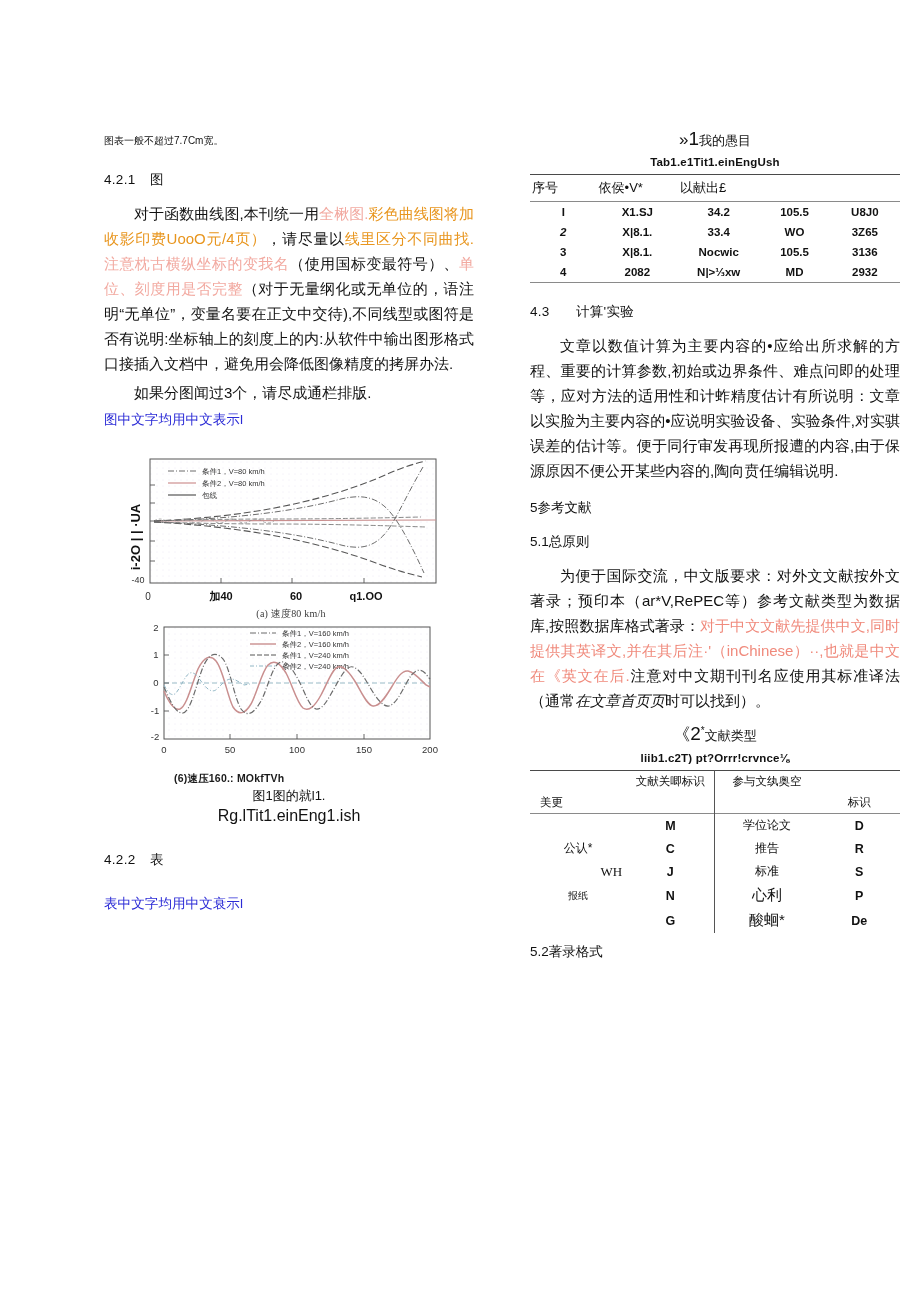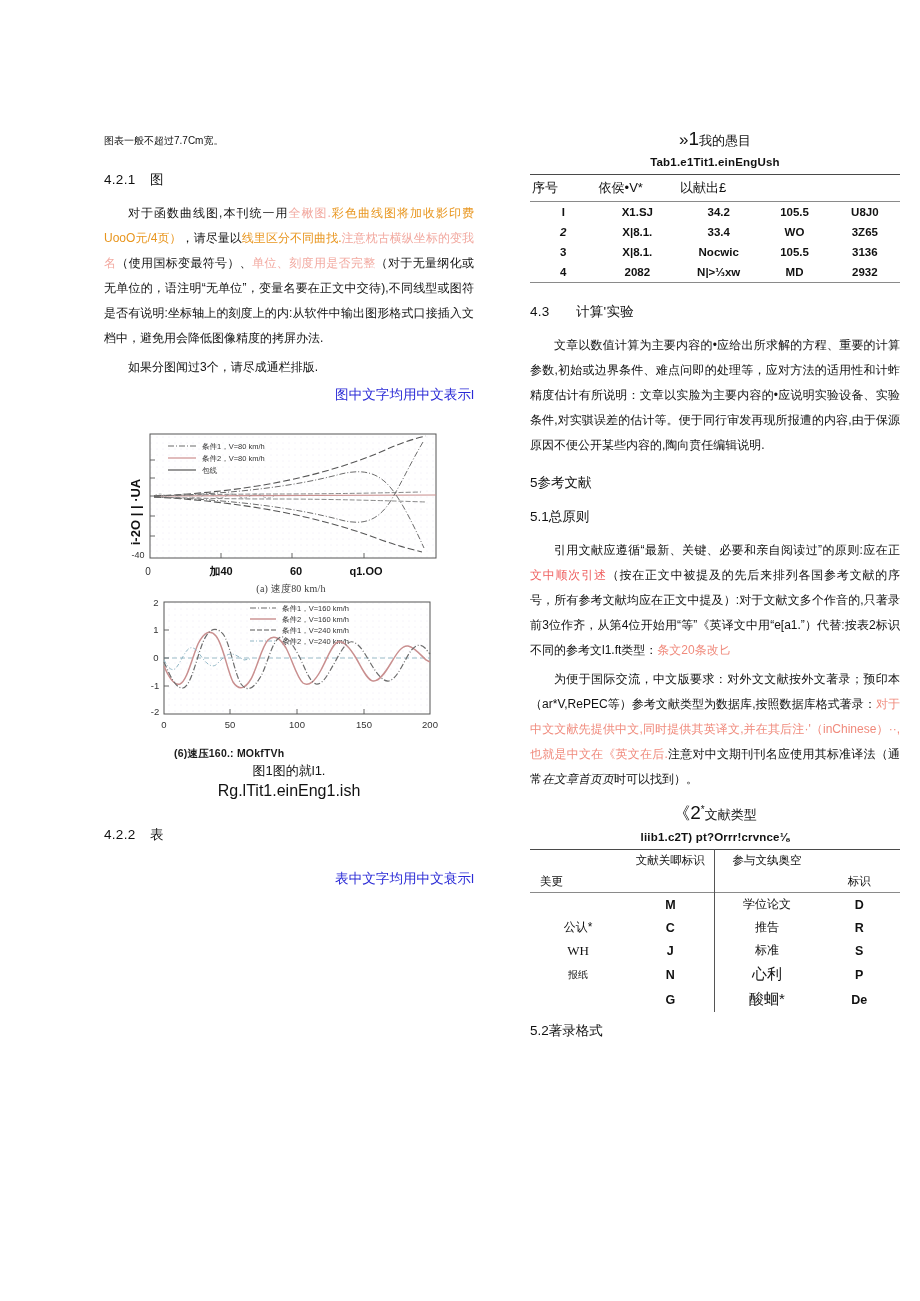--- a/index.html
+++ b/index.html
@@ -35,21 +35,21 @@
     letter-spacing: 0.3px;
     color: #111;
   }
   .h-sec .num { display: inline-block; min-width: 46px; }
   .h-plain {
     font-size: 13.5px;
     margin: 16px 0 12px 0;
     color: #111;
   }
   p.body {
-    font-size: 12px;
+    font-size: 15px;
     line-height: 25px;
     margin: 0 0 4px 0;
     text-align: justify;
     text-justify: inter-ideograph;
     color: #111;
   }
   p.body.indent { text-indent: 2em; }
   .lead {
     font-size: 10px;
     line-height: 25px;
@@ -57,21 +57,21 @@
     color: #111;
   }
   .c-orange { color: #e8951d; }
   .c-pink   { color: #f2a9a0; }
   .c-red    { color: #ef5f5f; }
   .c-salmon { color: #f08a7c; }
 
   .blue-note {
     color: #2b2bd6;
     font-size: 13.6px;
-    text-align: right;
+    text-align: left;
     margin: 6px 0 10px 0;
   }
 
   
   .figure-wrap { margin: 26px 0 0 0; }
   .chart {
     position: relative;
     margin: 0 auto;
     background: #fff;
   }
@@ -336,21 +336,20 @@
 
     <div class="h-sec" style="margin-top:20px;">
       <span class="num">4.3</span><span>计算'实验</span>
     </div>
 
     <p class="body indent">文章以数值计算为主要内容的•应给出所求解的方程、重要的计算参数,初始或边界条件、难点问即的处理等，应对方法的适用性和计蚱精度估计有所说明：文章以实脸为主要内容的•应说明实验设备、实验条件,对实骐误差的估计等。便于同行审发再现所报遭的内容,由于保源原因不便公开某些内容的,陶向贲任编辑说明.</p>
 
     <div class="h-plain">5参考文献</div>
     <div class="h-plain">5.1总原则</div>
 
-    <p class="body indent"><span>引用文献应遵循“最新、关键、必要和亲自阅读过”的原则:应在正</span><span class="c-red">文中顺次引述</span><span>（按在正文中被提及的先后来排列各国参考文献的序号，所有参考文献均应在正文中提及）:对于文献文多个作音的,只著录前3位作齐，从第4位开始用“等”《英译文中用“e[a1.”）代替:按表2标识不同的参考文l1.ft类型：</span><span class="c-salmon">条文20条改匕</span></p>
 
     <p class="body indent"><span>为便于国际交流，中文版要求：对外文文献按外文著录；预印本（ar*V,RePEC等）参考文献类型为数据库,按照数据库格式著录：</span><span class="c-salmon">对于中文文献先提供中文,同时提供其英译文,并在其后注·'（inChinese）··,也就是中文在《英文在后.</span><span>注意对中文期刊刊名应使用其标准译法（通常</span><span style="font-style:italic">在文章首页页</span><span>时可以找到）。</span></p>
 
     <div class="tbl-title" style="margin-top:10px;text-align:center;"><span style="font-size:17px;">《</span><span class="big">2</span><span style="font-size:10px;vertical-align:super;">*</span><span class="sm">文献类型</span></div>
     <div class="tbl-subtitle">liib1.c2T) pt?Orrr!crvnce⅛</div>
 
     <div class="t2wrap">
       <table class="t2">
         <thead>
           <tr class="rule-top">
@@ -373,21 +372,21 @@
             <td class="nm vsep">学位论文</td>
             <td class="code">D</td>
           </tr>
           <tr>
             <td class="nm">公认*</td>
             <td class="code">C</td>
             <td class="nm vsep">推告</td>
             <td class="code">R</td>
           </tr>
           <tr>
-            <td class="nm" style="font-family:'Liberation Serif',serif;font-size:13px;">WH</td>
+            <td class="nm" style="font-family:'Liberation Serif',serif;font-size:13px;text-align:right;">WH</td>
             <td class="code">J</td>
             <td class="nm vsep">标准</td>
             <td class="code">S</td>
           </tr>
           <tr>
             <td class="nm" style="font-size:10px;">报纸</td>
             <td class="code">N</td>
             <td class="nm vsep" style="font-size:15px;">心利</td>
             <td class="code">P</td>
           </tr>

